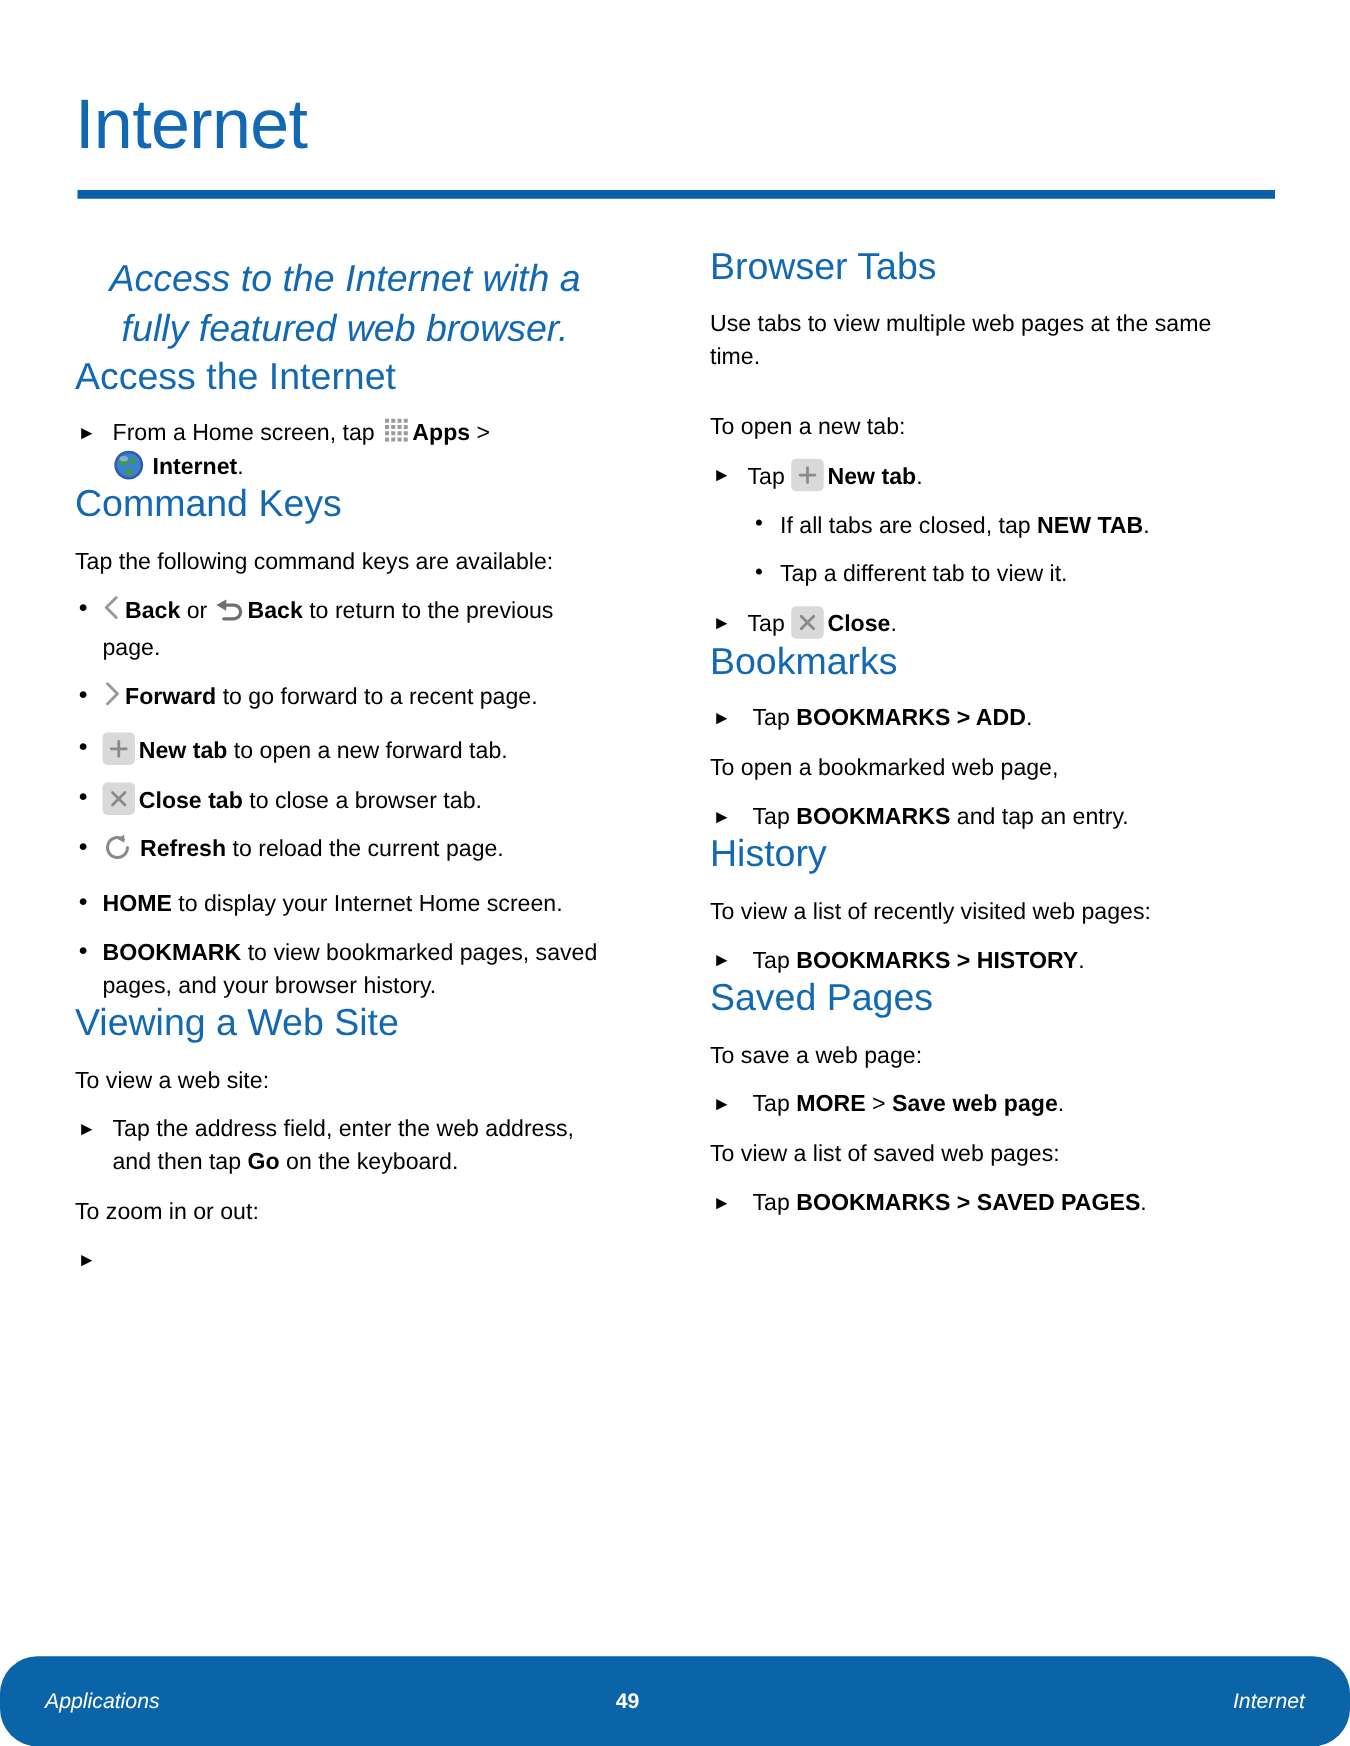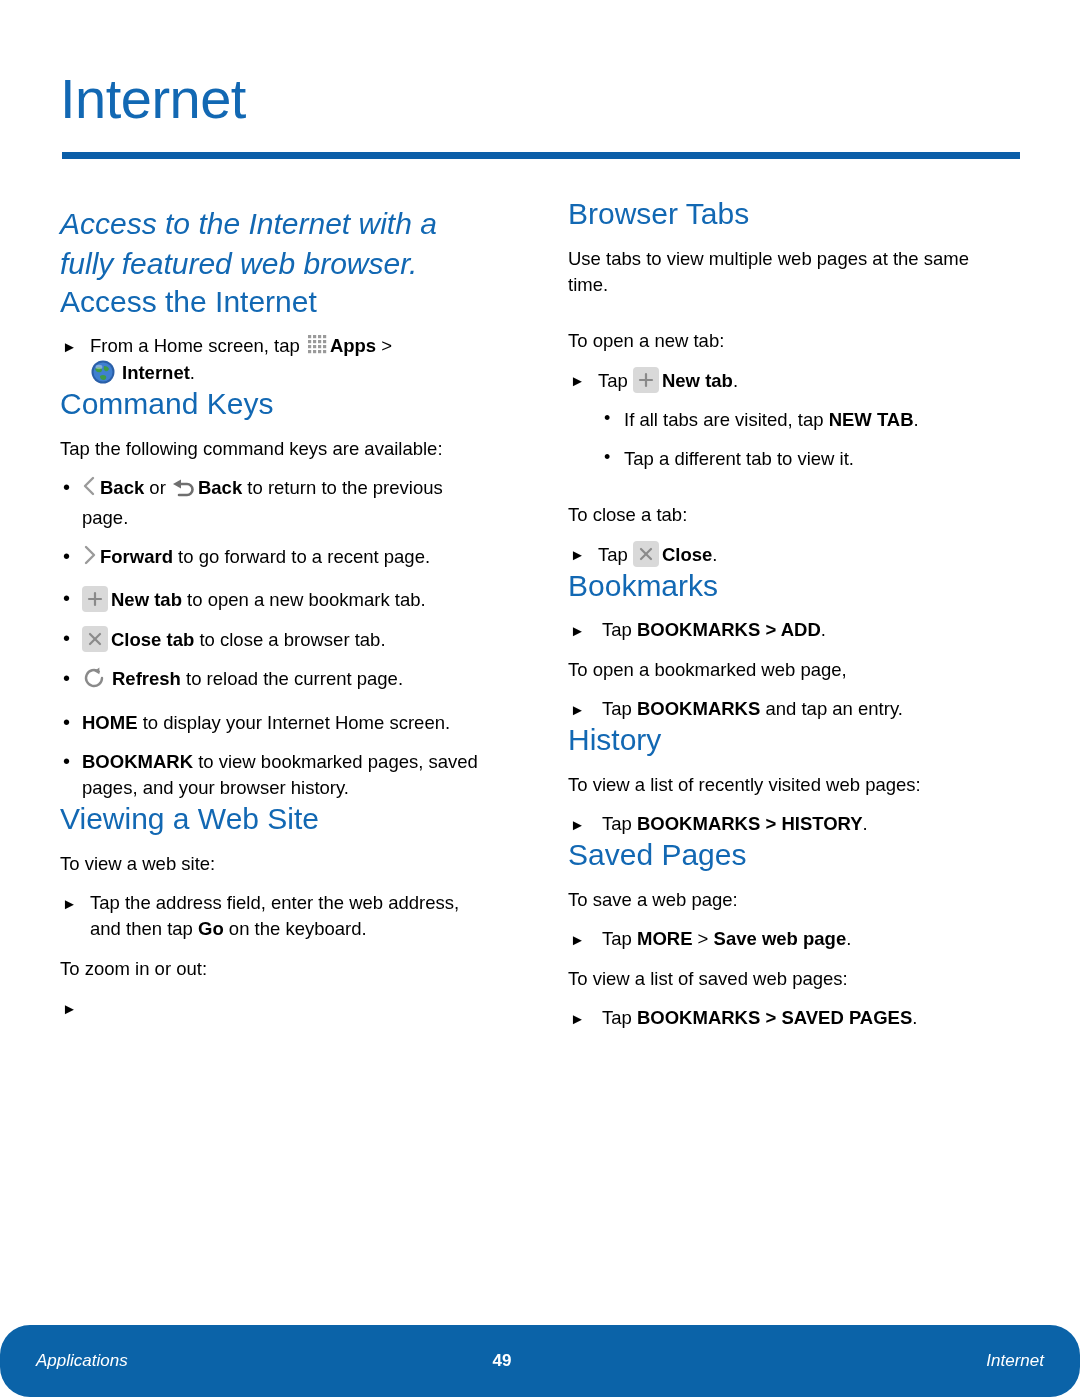--- a/index.html
+++ b/index.html
@@ -58,20 +58,21 @@
 
   
   .lede {
     font-size: 30px;
     line-height: 40px;
     font-style: italic;
     color: #1268b3;
     font-weight: 400;
     margin: 0 0 0 0;
     padding-top: 8px;
+    text-align: center;
   }
   h2.section {
     font-size: 30px;
     line-height: 36px;
     font-weight: 400;
     color: #1268b3;
     margin: 0;
     padding: 0;
   }
   .sec-gap-lg { margin-top: 60px; }
@@ -289,21 +290,21 @@
       </span><b>Forward</b><span> to go forward to a recent page.</span>
     </div>
 
     <div class="bullet">
       <span class="dot">•</span>
       <span class="keybtn">
         <svg viewBox="0 0 26 26" width="26" height="26" aria-hidden="true">
           <line x1="7" y1="13" x2="19" y2="13" stroke="#8a8a8a" stroke-width="2.2" stroke-linecap="round"></line>
           <line x1="13" y1="7" x2="13" y2="19" stroke="#8a8a8a" stroke-width="2.2" stroke-linecap="round"></line>
         </svg>
-      </span><b>New tab</b><span> to open a new bookmark tab.</span>
+      </span><b>New tab</b><span> to open a new forward tab.</span>
     </div>
 
     <div class="bullet">
       <span class="dot">•</span>
       <span class="keybtn">
         <svg viewBox="0 0 26 26" width="26" height="26" aria-hidden="true">
           <line x1="8" y1="8" x2="18" y2="18" stroke="#8a8a8a" stroke-width="2.2" stroke-linecap="round"></line>
           <line x1="18" y1="8" x2="8" y2="18" stroke="#8a8a8a" stroke-width="2.2" stroke-linecap="round"></line>
         </svg>
       </span><b>Close tab</b><span> to close a browser tab.</span>
@@ -360,29 +361,28 @@
       <span class="keybtn">
         <svg viewBox="0 0 26 26" width="26" height="26" aria-hidden="true">
           <line x1="7" y1="13" x2="19" y2="13" stroke="#8a8a8a" stroke-width="2.2" stroke-linecap="round"></line>
           <line x1="13" y1="7" x2="13" y2="19" stroke="#8a8a8a" stroke-width="2.2" stroke-linecap="round"></line>
         </svg>
       </span><b>New tab</b><span>.</span>
     </div>
 
     <div class="sub-bullet">
       <span class="dot">•</span>
-      <span>If all tabs are visited, tap </span><b>NEW TAB</b><span>.</span>
+      <span>If all tabs are closed, tap </span><b>NEW TAB</b><span>.</span>
     </div>
 
     <div class="sub-bullet">
       <span class="dot">•</span>
       <span>Tap a different tab to view it.</span>
     </div>
 
-    <p class="body" style="margin-top:30px">To close a tab:</p>
 
     <div class="step">
       <span class="arrow">►</span>
       <span>Tap</span>
       <span class="keybtn">
         <svg viewBox="0 0 26 26" width="26" height="26" aria-hidden="true">
           <line x1="8" y1="8" x2="18" y2="18" stroke="#8a8a8a" stroke-width="2.2" stroke-linecap="round"></line>
           <line x1="18" y1="8" x2="8" y2="18" stroke="#8a8a8a" stroke-width="2.2" stroke-linecap="round"></line>
         </svg>
       </span><b>Close</b><span>.</span>

